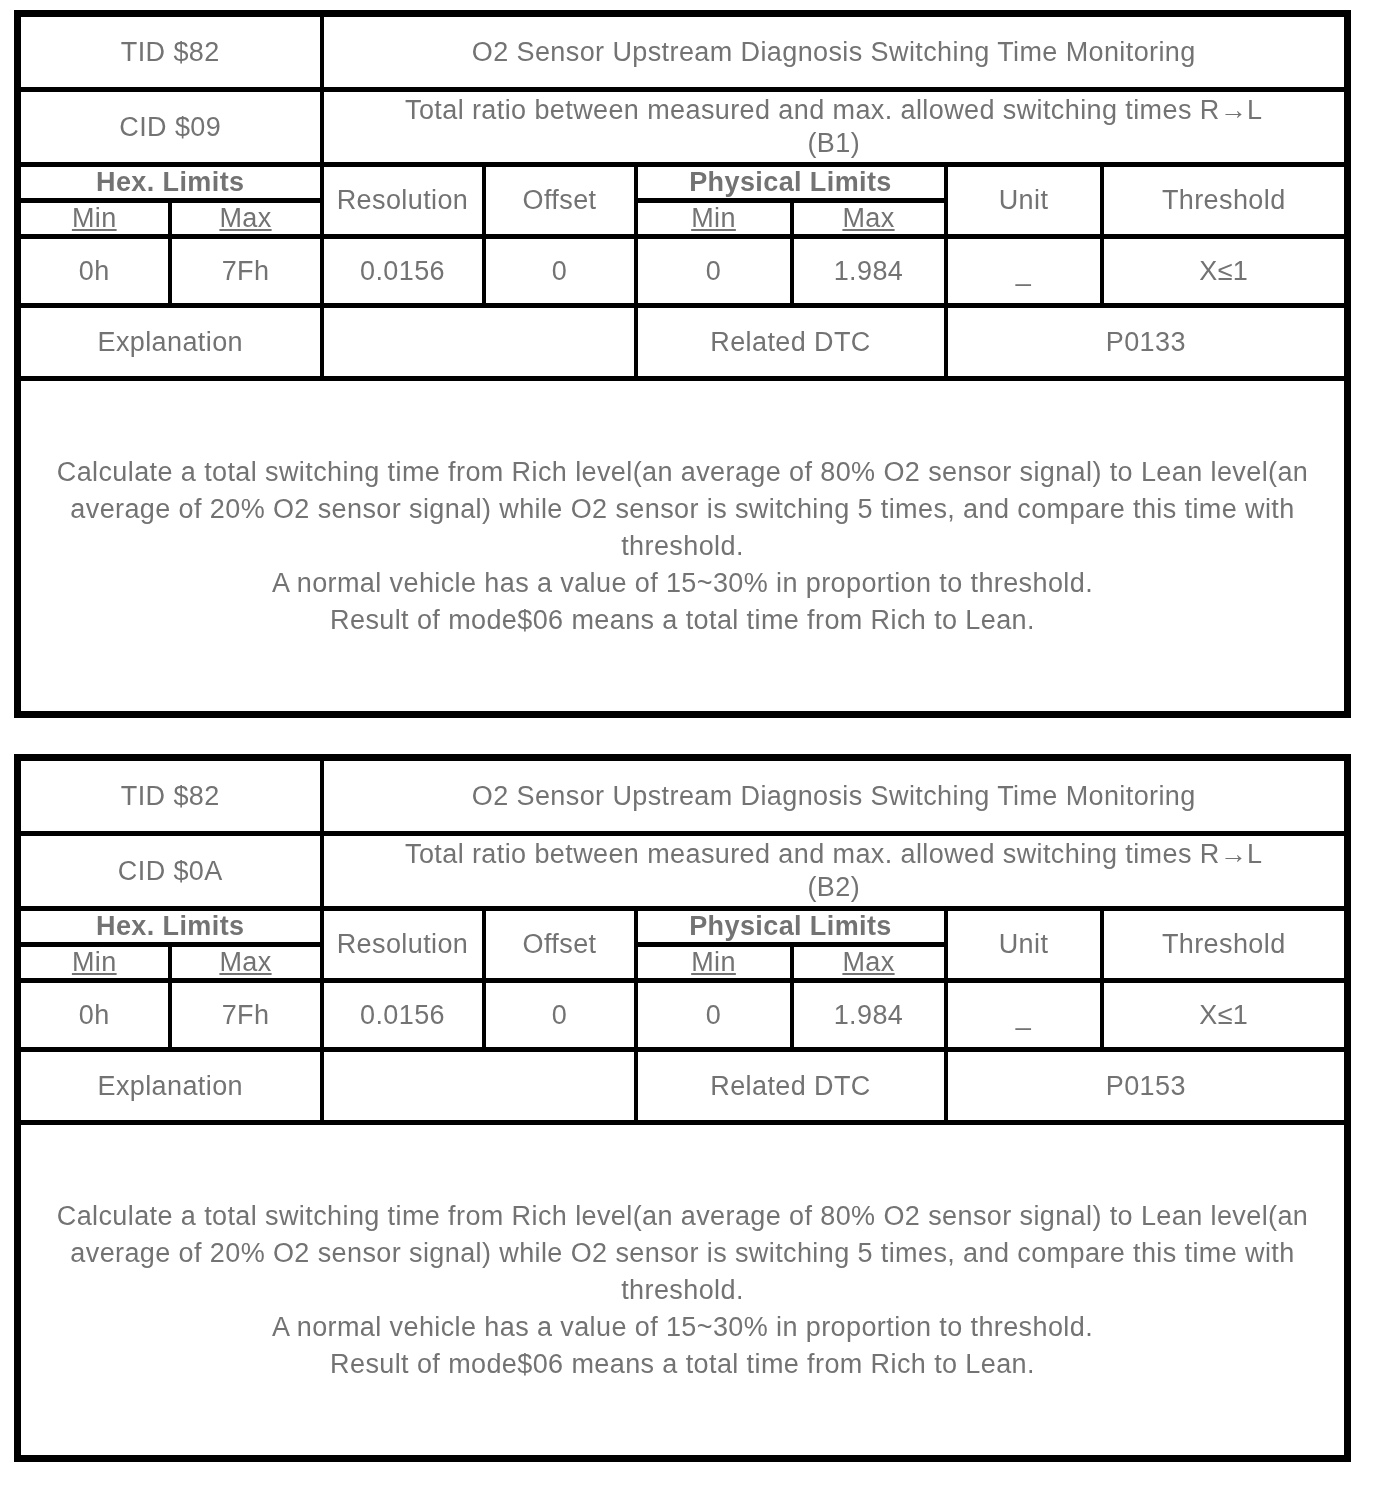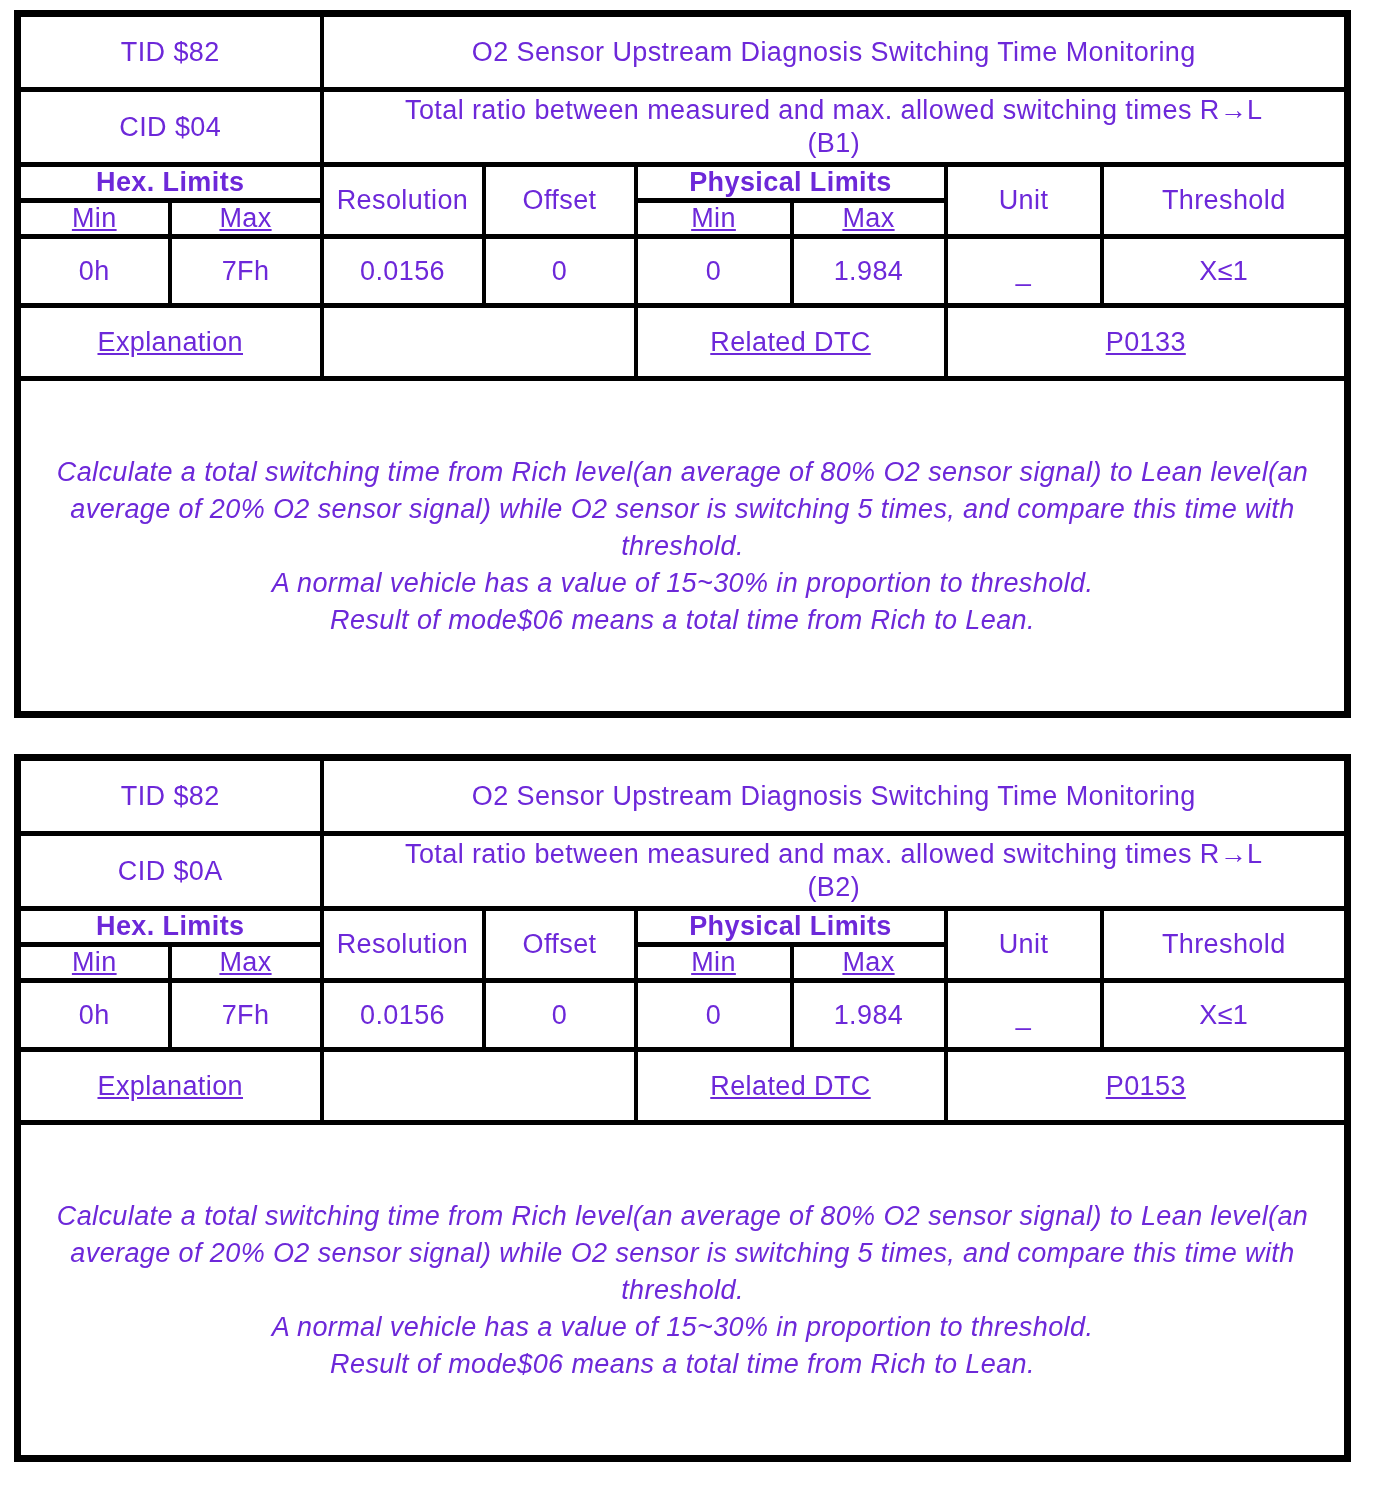--- a/index.html
+++ b/index.html
@@ -7,21 +7,21 @@
     padding: 0;
     background: #ffffff;
   }
   .page {
     width: 1376px;
     height: 1488px;
     background: #ffffff;
     box-sizing: border-box;
     padding: 10px 0 0 14px;
     font-family: "Liberation Sans", sans-serif;
-    color: #6d28d9;
+    color: #737373;
   }
   table.spec {
     border-collapse: collapse;
     table-layout: fixed;
     width: 1330px;
     border: 7px solid #000;
   }
   table.spec + table.spec {
     margin-top: 36px;
   }
@@ -34,29 +34,28 @@
     font-size: 27px;
     letter-spacing: 0.4px;
     padding: 0;
     overflow: hidden;
   }
   td.r1 { height: 70px; }
   td.r2 { height: 70px; line-height: 33px; }
   td.r3 { height: 22px; font-weight: bold; }
   td.r4 { height: 26px; text-decoration: underline; }
   td.r5 { height: 64px; }
-  td.r6 { height: 68px; text-decoration: underline; }
+  td.r6 { height: 68px; }
   td.para {
     height: 330px;
     text-align: left;
     vertical-align: top;
     padding: 68px 4px 0 5px;
     line-height: 37px;
     letter-spacing: 0.3px;
-    font-style: italic;
   }
 </style>
 </head>
 <body>
 
 <div class="page">
 
   <table class="spec">
     <colgroup>
       <col style="width:152px">
@@ -67,21 +66,21 @@
         <col style="width:154px">
       <col style="width:156px">
         <col style="width:246px">
     </colgroup>
     <tbody>
         <tr>
       <td class="r1" colspan="2">TID $82</td>
       <td class="r1" colspan="6">O2 Sensor Upstream Diagnosis Switching Time Monitoring</td>
     </tr>
     <tr>
-      <td class="r2" colspan="2">CID $04</td>
+      <td class="r2" colspan="2">CID $09</td>
       <td class="r2" colspan="6">
         <div>Total ratio between measured and max. allowed switching times R→L</div>
         <div>(B1)</div>
       </td>
     </tr>
     <tr>
       <td class="r3" colspan="2">Hex. Limits</td>
       <td rowspan="2">Resolution</td>
       <td rowspan="2">Offset</td>
       <td class="r3" colspan="2">Physical Limits</td>

